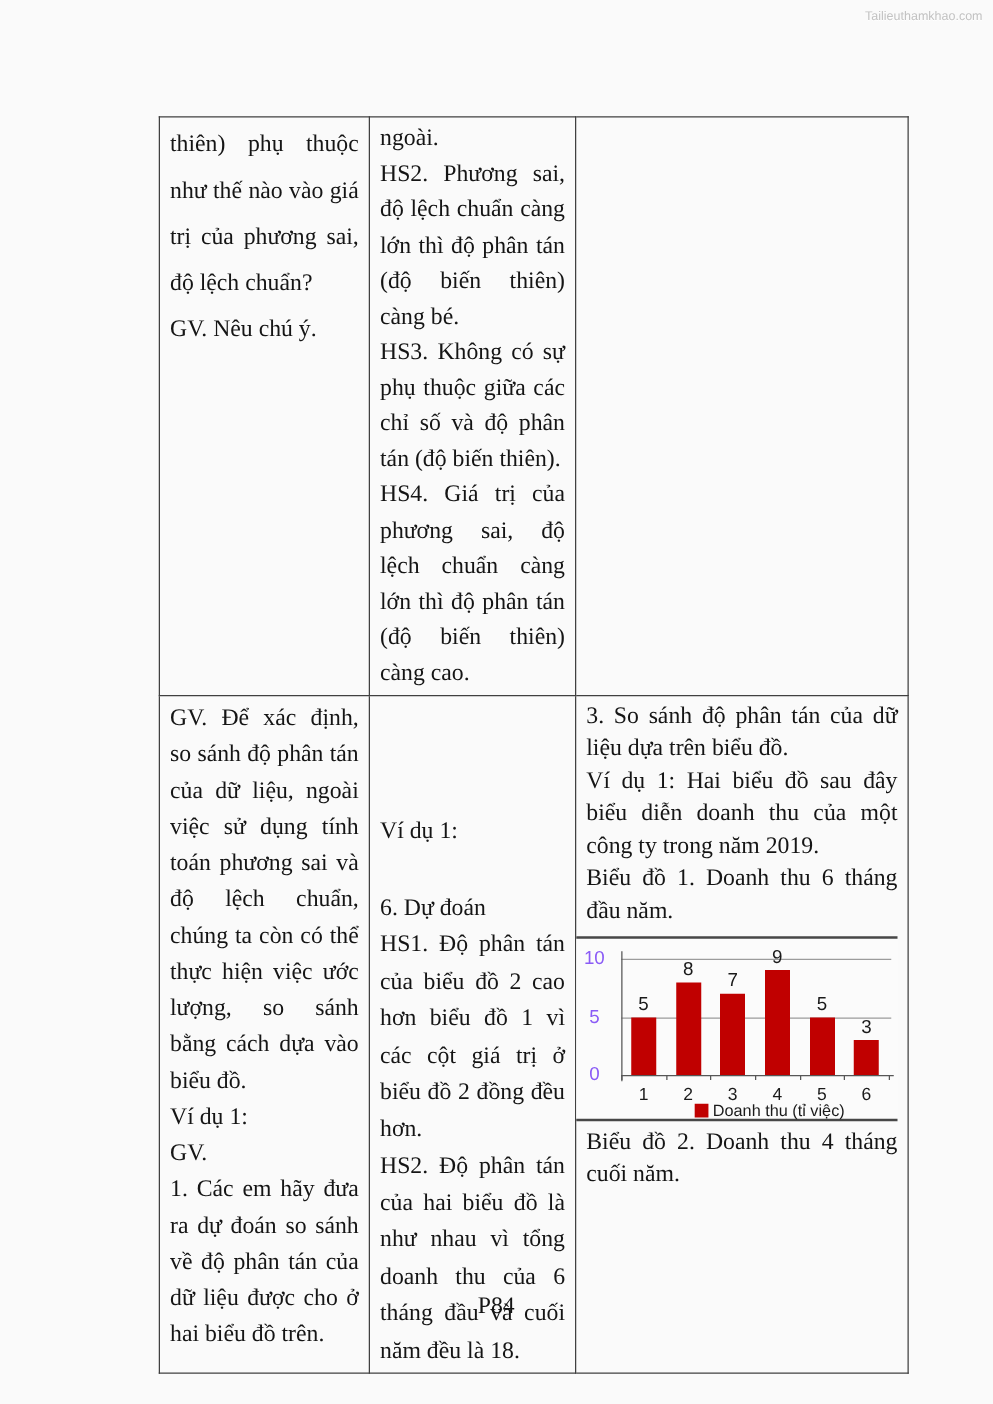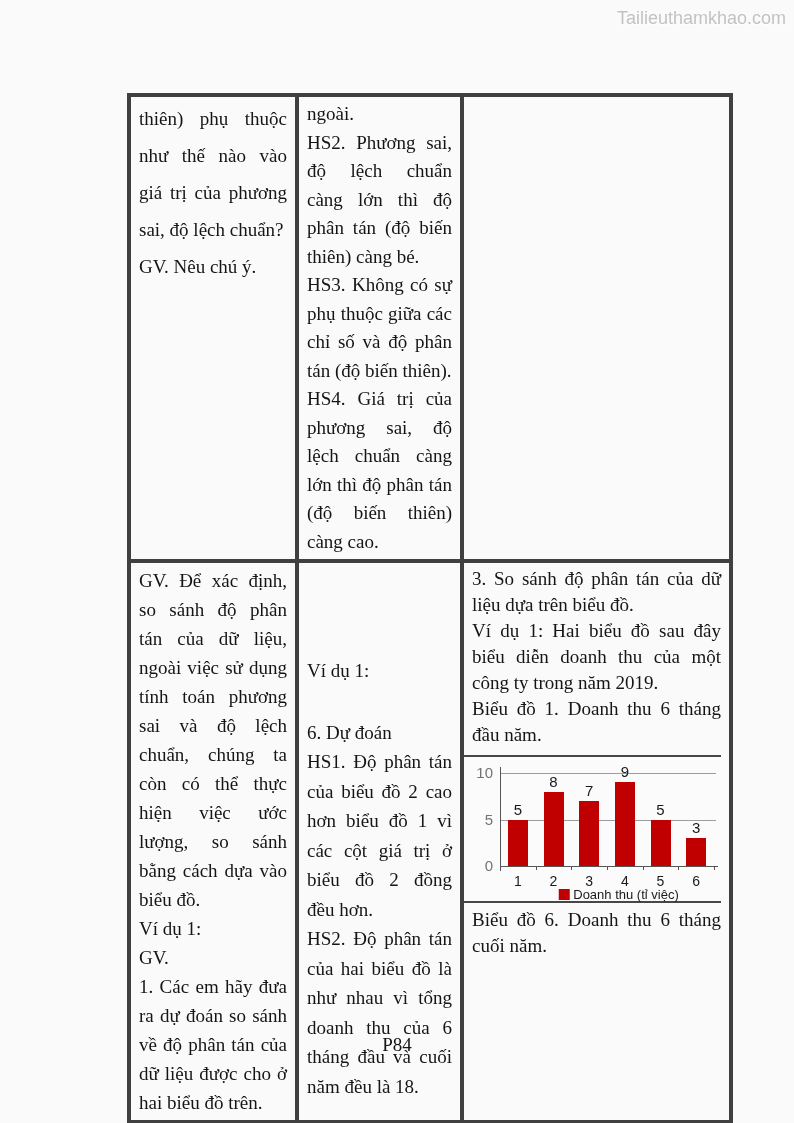--- a/index.html
+++ b/index.html
@@ -7,30 +7,30 @@
   body {
     position:relative;
     background:#fafafa;
     color:#151515;
     font-family:"Liberation Serif", serif;
     overflow:hidden;
   }
   .watermark {
     position:absolute; top:8px; right:8px;
     font-family:"Liberation Sans", sans-serif;
-    font-size:18px; color:#c2c2c2;
+    font-size:10px; color:#c2c2c2;
     text-shadow:0 1px 0 #ffffff;
   }
   table.doc-table {
     position:absolute; left:127px; top:93px;
     border-collapse:collapse; table-layout:fixed;
     background:transparent;
   }
   td.cell {
-    border:4px solid #404040;
+    border:1px solid #404040;
     vertical-align:top;
     padding:3px 8px;
   }
   td.cell p {
     font-size:19px;
     text-align:justify;
   }
   .lh37 p { line-height:37px; }
   .lh285 p { line-height:28.5px; }
   .lh29 p { line-height:29px; }
@@ -47,21 +47,21 @@
     margin:7px 0 4px -8px;
     border-top:2px solid #474747;
     border-bottom:2px solid #474747;
     font-family:"Liberation Sans", sans-serif;
     background:#fbfbfb;
   }
   .chart .hline { position:absolute; height:1px; background:#9c9c9c; }
   .chart .axis  { background:#565656; }
   .chart .vaxis { position:absolute; width:1px; background:#565656; }
   .chart .tick  { position:absolute; width:1px; height:4px; background:#565656; }
-  .chart .ylab  { position:absolute; font-size:15px; color:#737373; text-align:right; }
+  .chart .ylab  { position:absolute; font-size:15px; color:#8b5cf6; text-align:center; }
   .chart .bar   { position:absolute; }
   .chart .vlab  { position:absolute; font-size:15px; color:#1a1a1a; text-align:center; }
   .chart .xlab  { position:absolute; font-size:14px; color:#1a1a1a; text-align:center; }
   .chart .legend {
     position:absolute; top:130px; left:50%;
     transform:translateX(-50%); margin-left:26px;
     display:flex; align-items:center; gap:4px;
     font-size:13px; color:#1a1a1a; white-space:nowrap;
   }
   .chart .legend .swatch { width:11px; height:11px; display:inline-block; }
@@ -144,19 +144,19 @@
             <div class="tick" style="left: 107.333px; top: 109px; background: rgb(86, 86, 86);"></div>
             <div class="tick" style="left: 143px; top: 109px; background: rgb(86, 86, 86);"></div>
             <div class="tick" style="left: 178.667px; top: 109px; background: rgb(86, 86, 86);"></div>
             <div class="tick" style="left: 214.333px; top: 109px; background: rgb(86, 86, 86);"></div>
             <div class="tick" style="left: 250px; top: 109px; background: rgb(86, 86, 86);"></div>
             <div class="legend">
               <span class="swatch" style="background: rgb(192, 0, 0);"></span>
               <span>Doanh thu (tỉ việc)</span>
             </div>
           </div>
-      <p><span>Biểu đồ 6. Doanh thu 6 tháng cuối năm.</span></p>
+      <p><span>Biểu đồ 2. Doanh thu 4 tháng cuối năm.</span></p>
     </td>
   </tr>
 </tbody>
   </table>
 
 <div class="footer">P84</div>
 
 </body></html>

